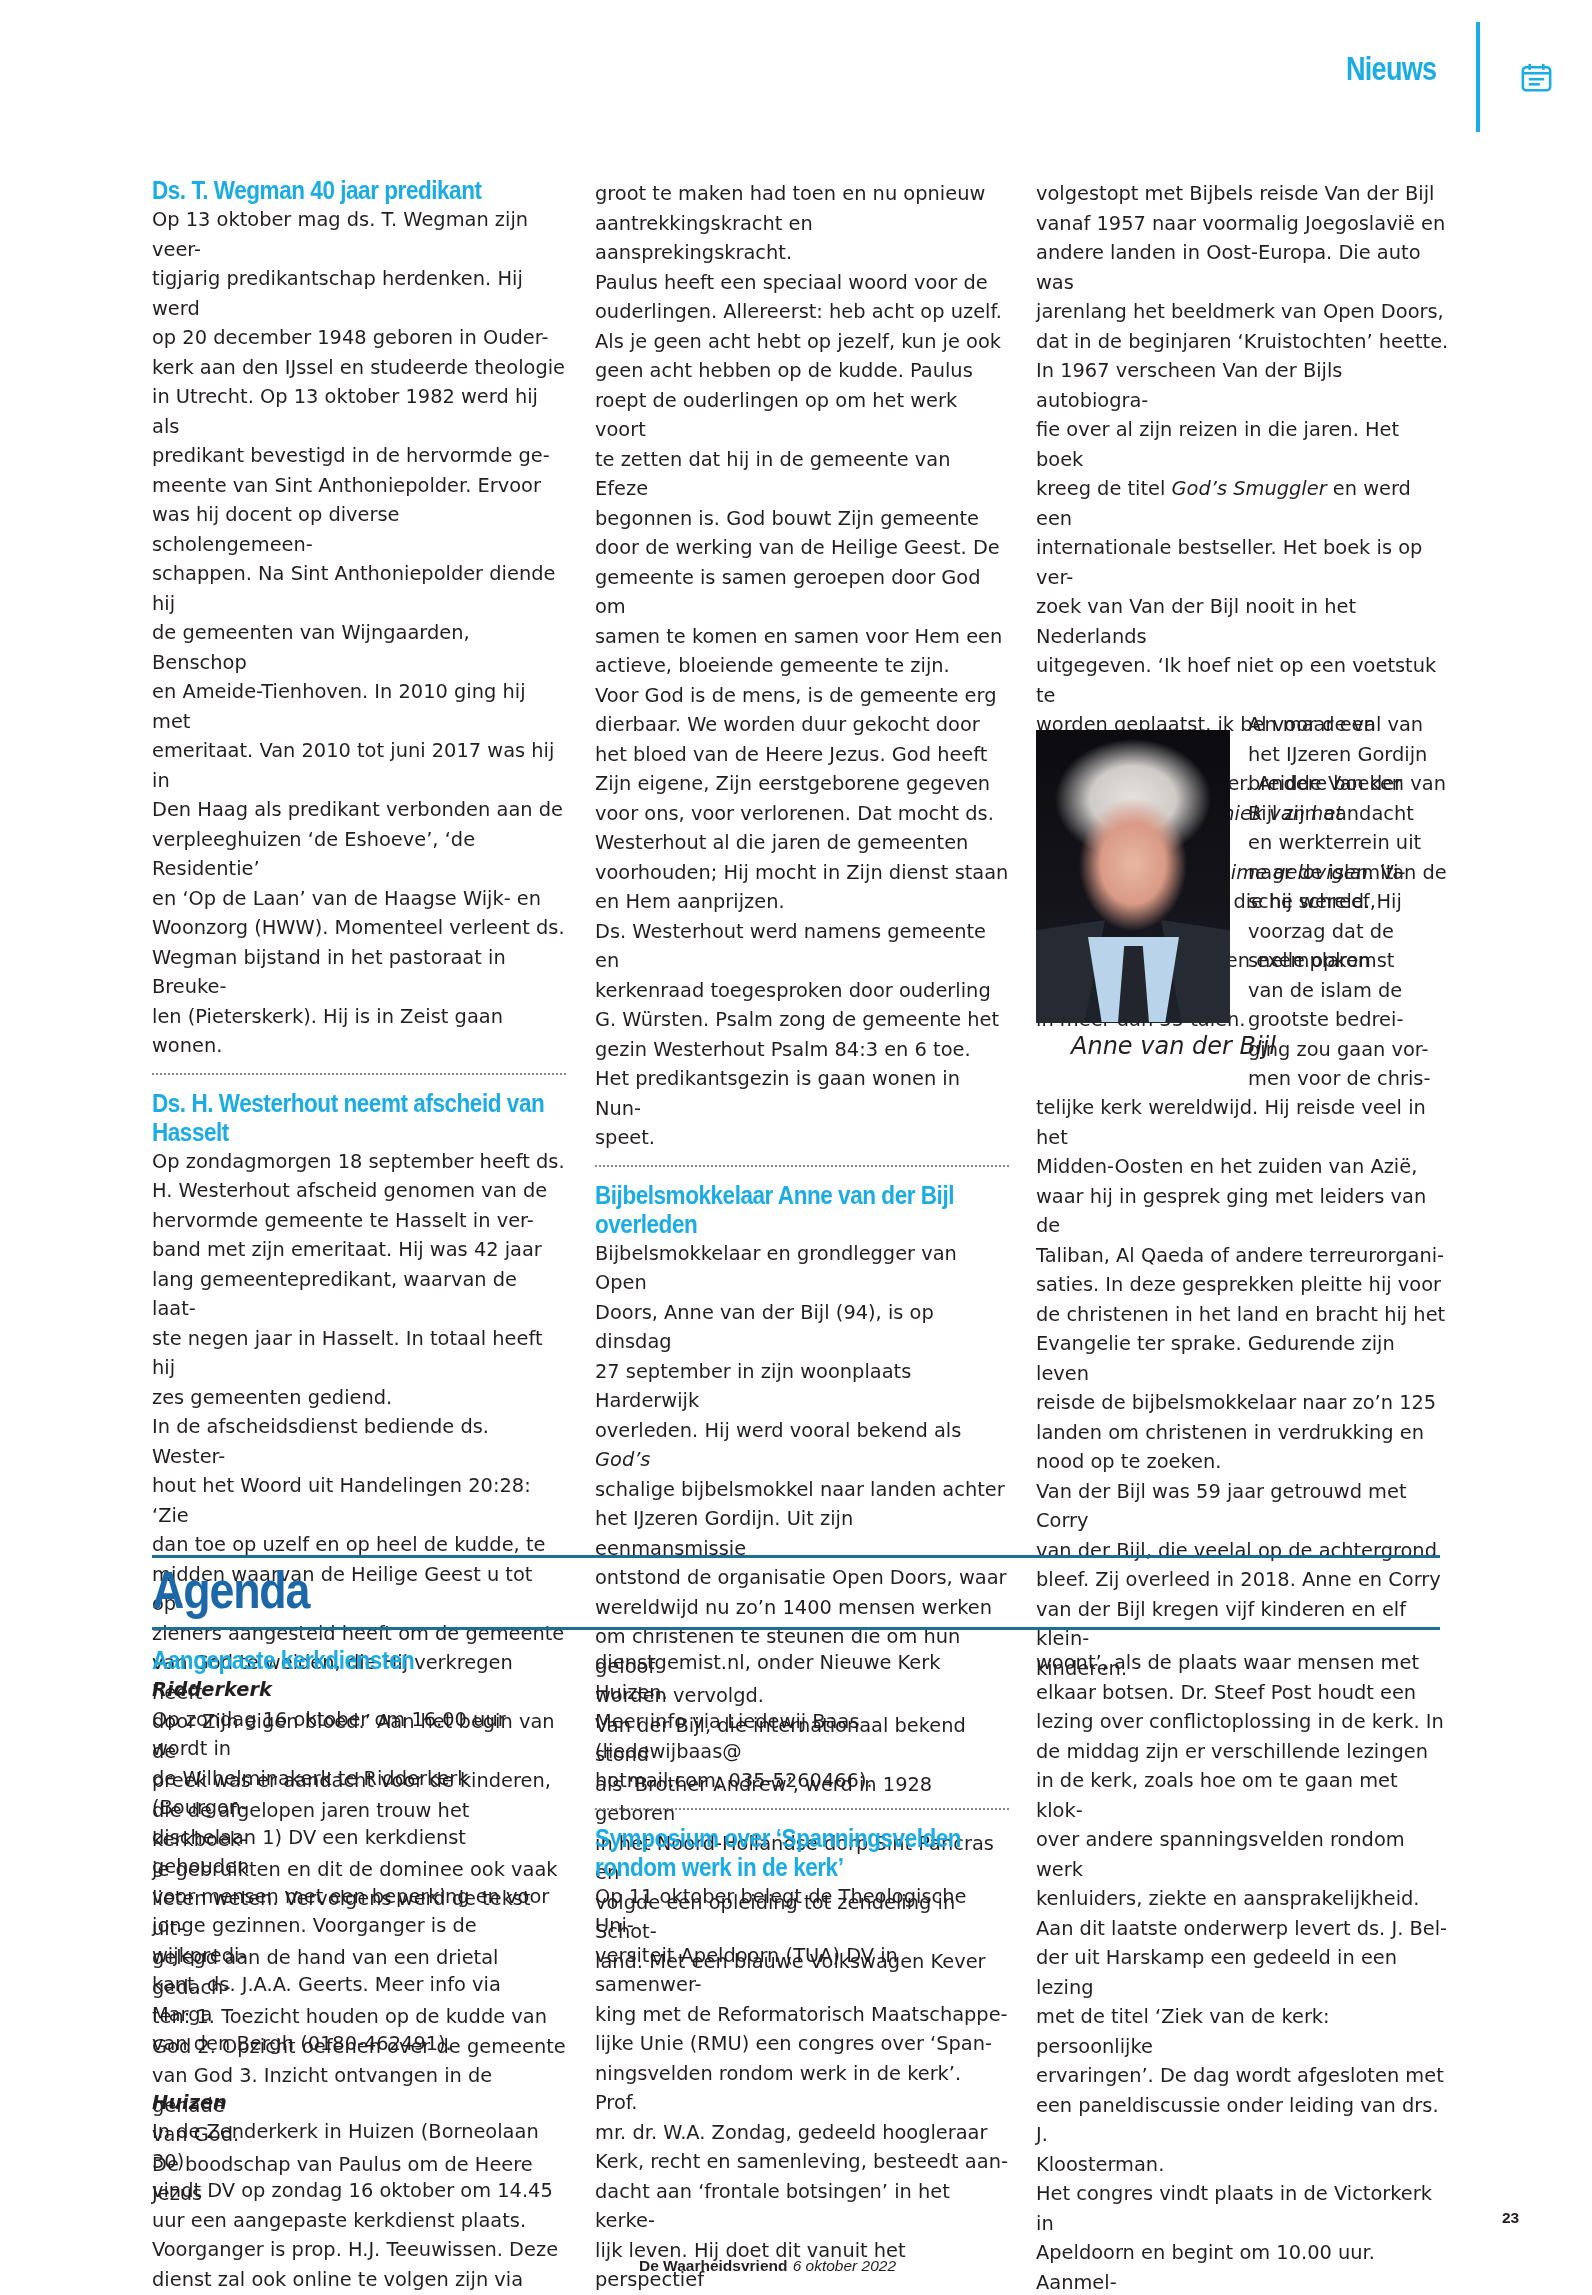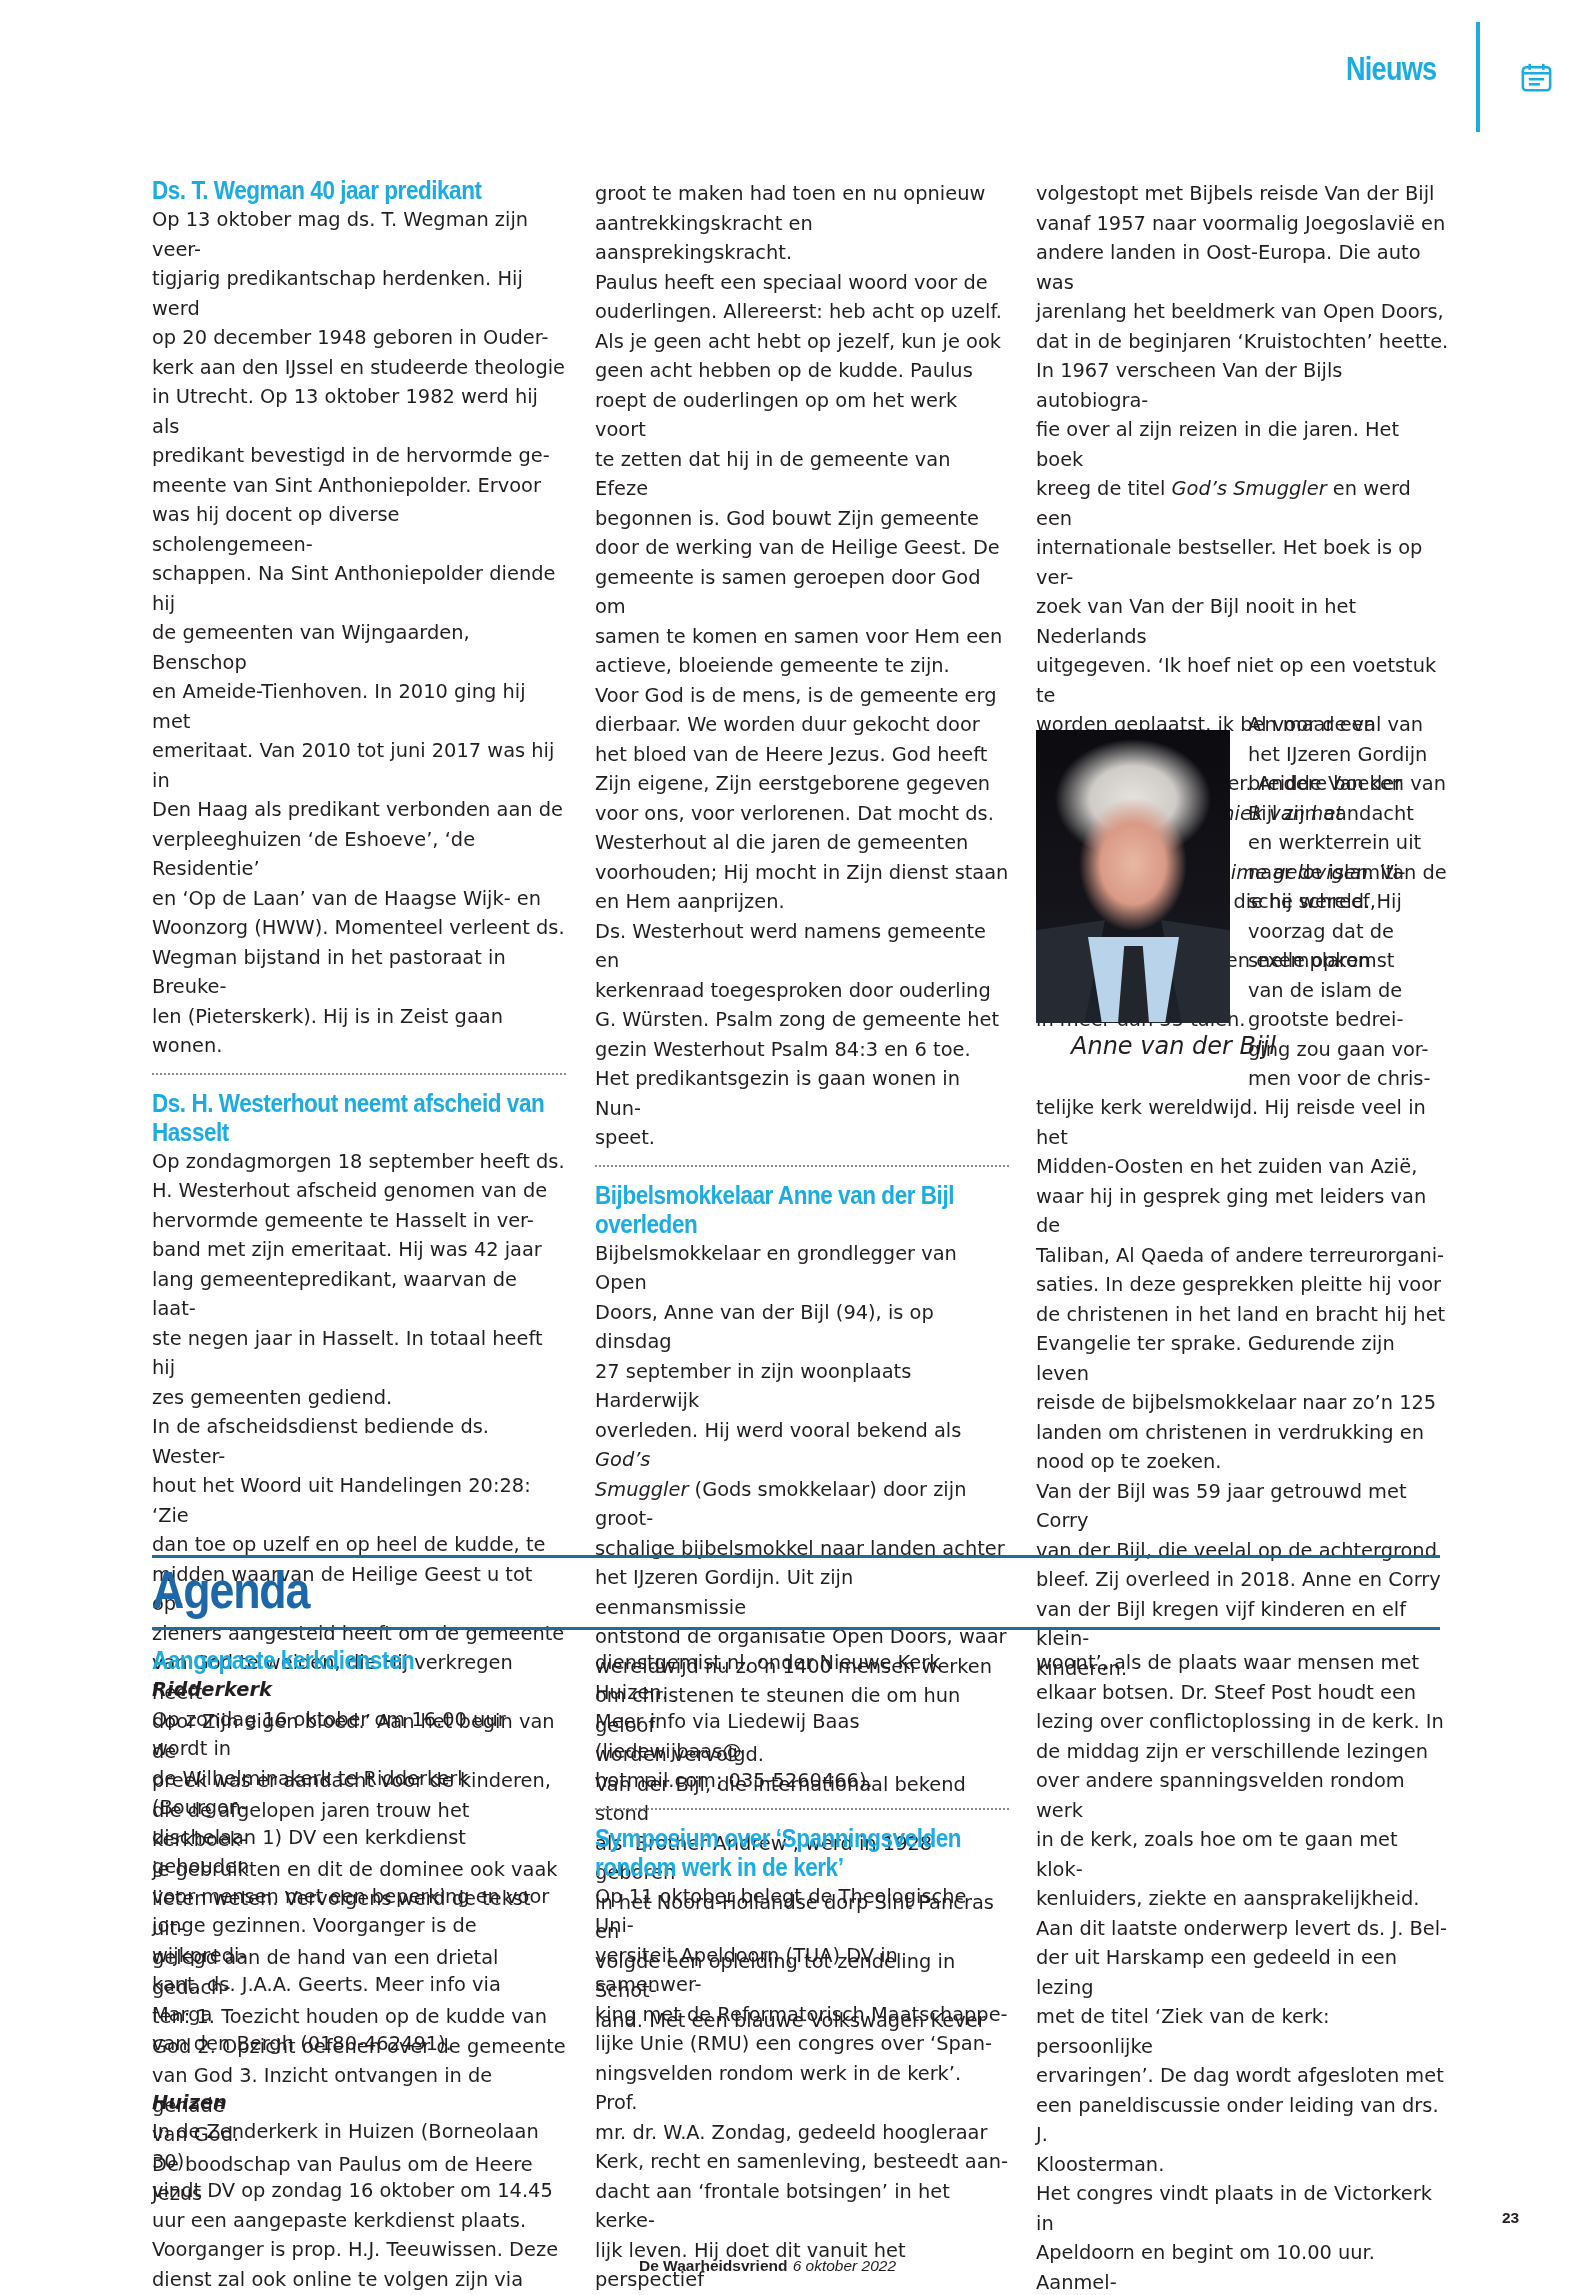--- a/index.html
+++ b/index.html
@@ -141,21 +141,20 @@
   <div class="dots"></div>
   <h2 class="h2">
     <span>Bijbelsmokkelaar Anne van der Bijl</span><br>
     <span>overleden</span>
   </h2>
   <div>
     <p>Bijbelsmokkelaar en grondlegger van Open</p>
     <p>Doors, Anne van der Bijl (94), is op dinsdag</p>
     <p>27 september in zijn woonplaats Harderwijk</p>
     <p><span>overleden. Hij werd vooral bekend als </span><em>God’s</em></p>
-    <p><em>Smuggler</em><span> (Gods smokkelaar) door zijn groot-</span></p>
     <p>schalige bijbelsmokkel naar landen achter</p>
     <p>het IJzeren Gordijn. Uit zijn eenmansmissie</p>
     <p>ontstond de organisatie Open Doors, waar</p>
     <p>wereldwijd nu zo’n 1400 mensen werken</p>
     <p>om christenen te steunen die om hun geloof</p>
     <p>worden vervolgd.</p>
     <p>Van der Bijl, die internationaal bekend stond</p>
     <p>als ‘Brother Andrew’, werd in 1928 geboren</p>
     <p>in het Noord-Hollandse dorp Sint Pancras en</p>
     <p>volgde een opleiding tot zendeling in Schot-</p>
@@ -268,22 +267,22 @@
   <p>dacht aan ‘frontale botsingen’ in het kerke-</p>
   <p>lijk leven. Hij doet dit vanuit het perspectief</p>
 
 </div>
 
 <div class="col" style="left:1036px; top:1648px;">
   <p>woont’, als de plaats waar mensen met</p>
   <p>elkaar botsen. Dr. Steef Post houdt een</p>
   <p>lezing over conflictoplossing in de kerk. In</p>
   <p>de middag zijn er verschillende lezingen</p>
+  <p>in de kerk, zoals hoe om te gaan met klok-</p>
   <p>over andere spanningsvelden rondom werk</p>
-  <p>in de kerk, zoals hoe om te gaan met klok-</p>
   <p>kenluiders, ziekte en aansprakelijkheid.</p>
   <p>Aan dit laatste onderwerp levert ds. J. Bel-</p>
   <p>der uit Harskamp een gedeeld in een lezing</p>
   <p>met de titel ‘Ziek van de kerk: persoonlijke</p>
   <p>ervaringen’. De dag wordt afgesloten met</p>
   <p>een paneldiscussie onder leiding van drs. J.</p>
   <p>Kloosterman.</p>
   <p>Het congres vindt plaats in de Victorkerk in</p>
   <p>Apeldoorn en begint om 10.00 uur. Aanmel-</p>
 

